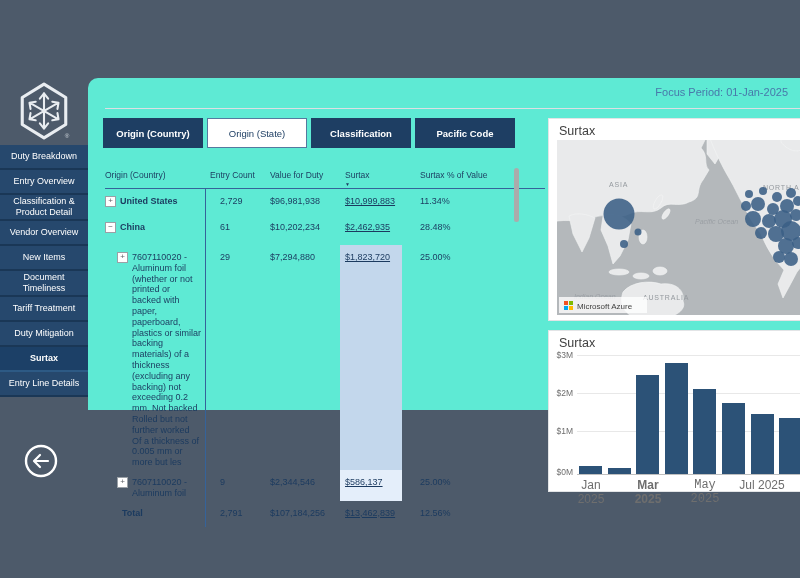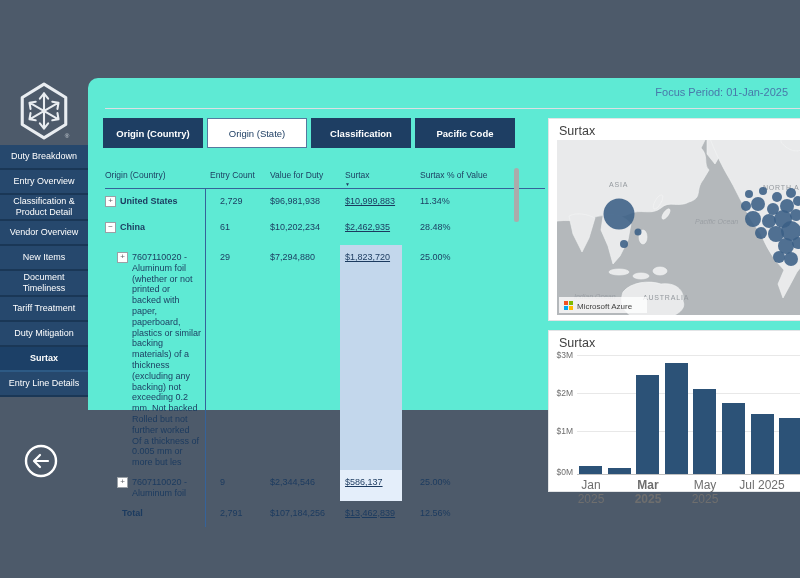--- a/index.html
+++ b/index.html
@@ -280,18 +280,18 @@
         <div class="bar" title="Mar 2025" style="left: 87px; width: 23px; top: 44px; height: 99px; background: rgb(44, 82, 119);"></div>
         <div class="bar" title="Apr 2025" style="left: 116px; width: 23px; top: 32px; height: 111px; background: rgb(44, 82, 119);"></div>
         <div class="bar" title="May 2025" style="left: 144px; width: 23px; top: 58px; height: 85px; background: rgb(44, 82, 119);"></div>
         <div class="bar" title="Jun 2025" style="left: 173px; width: 23px; top: 72px; height: 71px; background: rgb(44, 82, 119);"></div>
         <div class="bar" title="Jul 2025" style="left: 202px; width: 23px; top: 83px; height: 60px; background: rgb(44, 82, 119);"></div>
         <div class="bar" title="Aug 2025" style="left: 230px; width: 23px; top: 87px; height: 56px; background: rgb(44, 82, 119);"></div>
       </div>
     <div id="xticks">
         <div class="xtick" style="left: 19px;">Jan 2025</div>
         <div class="xtick" style="left: 76px; font-weight: bold;">Mar 2025</div>
-        <div class="xtick" style="left: 133px;">May 2025</div>
+        <div class="xtick" style="left: 133px; font-family: Liberation Mono, monospace;">May 2025</div>
         <div class="xtick" style="left: 190px;">Jul 2025</div>
         <div class="xtick" style="left: 247px;">Sep 2025</div>
       </div>
   </div>
 </div>
 
 </body></html>

